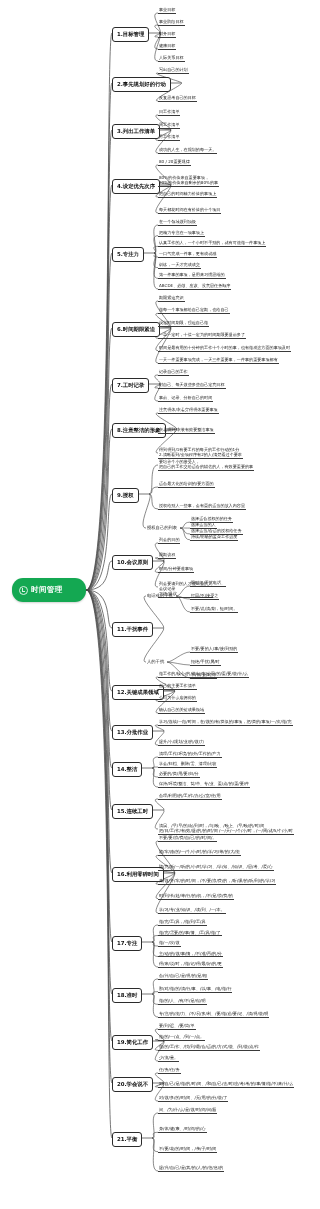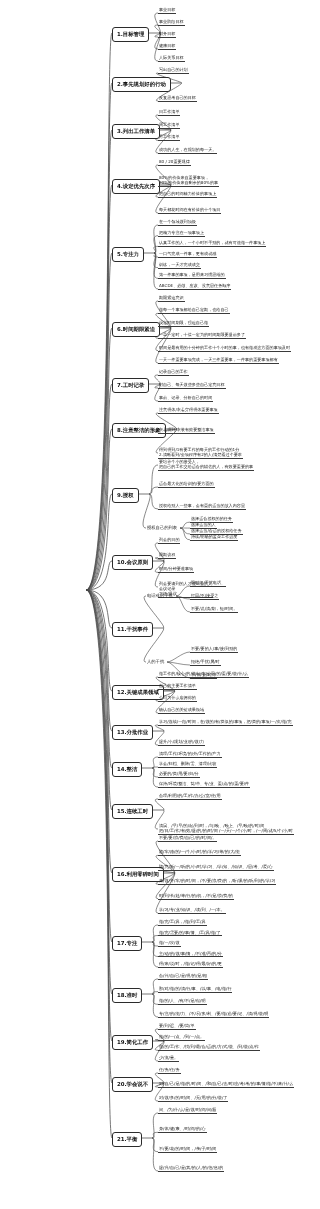--- a/index.html
+++ b/index.html
@@ -207,20 +207,24 @@
       <path d="M163,1083 C169,1083 148,1073 158,1073" fill="none" stroke="#4a4a4a" stroke-width="0.65"></path>
       <path d="M163,1083 C169,1083 148,1087 158,1087" fill="none" stroke="#4a4a4a" stroke-width="0.65"></path>
       <path d="M163,1083 C169,1083 148,1101 158,1101" fill="none" stroke="#4a4a4a" stroke-width="0.65"></path>
       <path d="M86,590 C114,590 105,1138 112,1138" fill="none" stroke="#4a4a4a" stroke-width="0.75"></path>
       <path d="M142,1138 H152" fill="none" stroke="#4a4a4a" stroke-width="0.75"></path>
       <path d="M152,1138 C158,1138 148,1113 158,1113" fill="none" stroke="#4a4a4a" stroke-width="0.65"></path>
       <path d="M152,1138 C158,1138 148,1132.3333333333333 158,1132.3333333333333" fill="none" stroke="#4a4a4a" stroke-width="0.65"></path>
       <path d="M152,1138 C158,1138 148,1151.6666666666667 158,1151.6666666666667" fill="none" stroke="#4a4a4a" stroke-width="0.65"></path>
       <path d="M152,1138 C158,1138 148,1171 158,1171" fill="none" stroke="#4a4a4a" stroke-width="0.65"></path>
     </svg>
+<div class="node root" style="left: 12px; top: 578px; width: 74px; height: 24px;">
+      <span class="rootico"></span>
+      <span>时间管理</span>
+    </div>
     <div class="node topic" style="left: 112px; top: 27px;">1.目标管理</div>
     <div class="node leaf" style="left: 158px; top: 7px; max-width: 140px; white-space: pre;">事业目标</div>
     <div class="node leaf" style="left: 158px; top: 19px; max-width: 140px; white-space: pre;">事业阶段目标</div>
     <div class="node leaf" style="left: 158px; top: 31px; max-width: 140px; white-space: pre;">财务目标</div>
     <div class="node leaf" style="left: 158px; top: 43px; max-width: 140px; white-space: pre;">健康目标</div>
     <div class="node leaf" style="left: 158px; top: 55px; max-width: 140px; white-space: pre;">人际关系目标</div>
     <div class="node topic" style="left: 112px; top: 77px;">2.事先规划好的行动</div>
     <div class="node leaf" style="left: 158px; top: 67px; max-width: 140px; white-space: pre;">写出自己的计划</div>
     <div class="node leaf" style="left: 158px; top: 95px; max-width: 140px; white-space: pre;">反复思考自己的目标</div>
     <div class="node topic" style="left: 112px; top: 124px;">3.列出工作清单</div>

